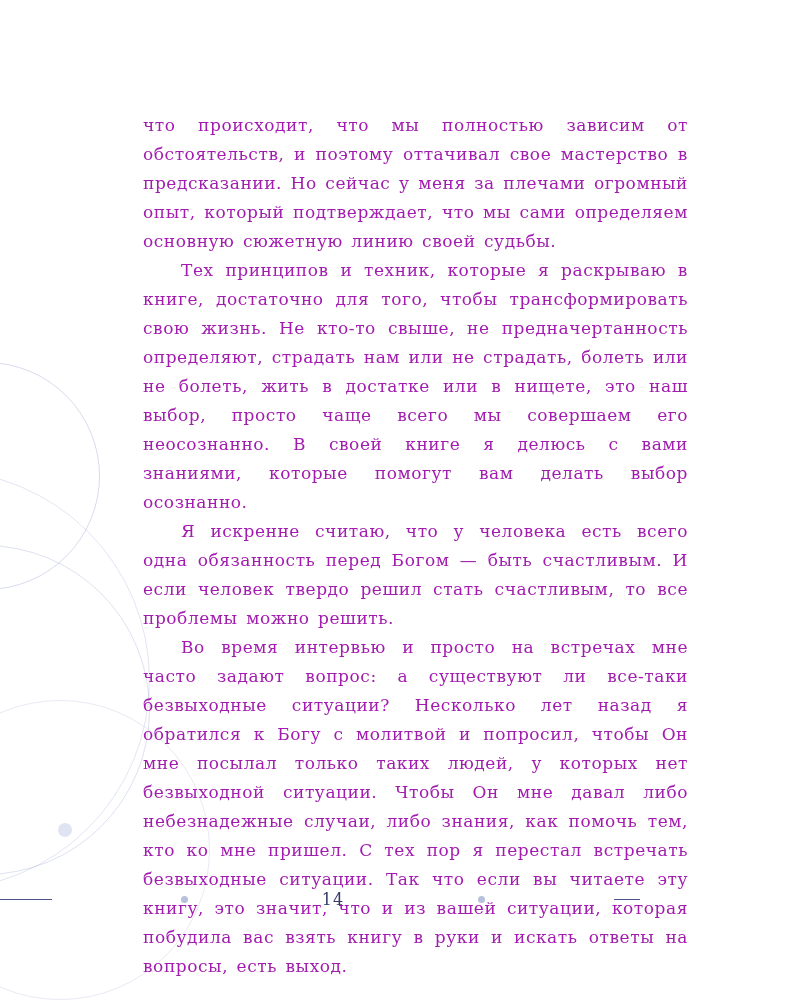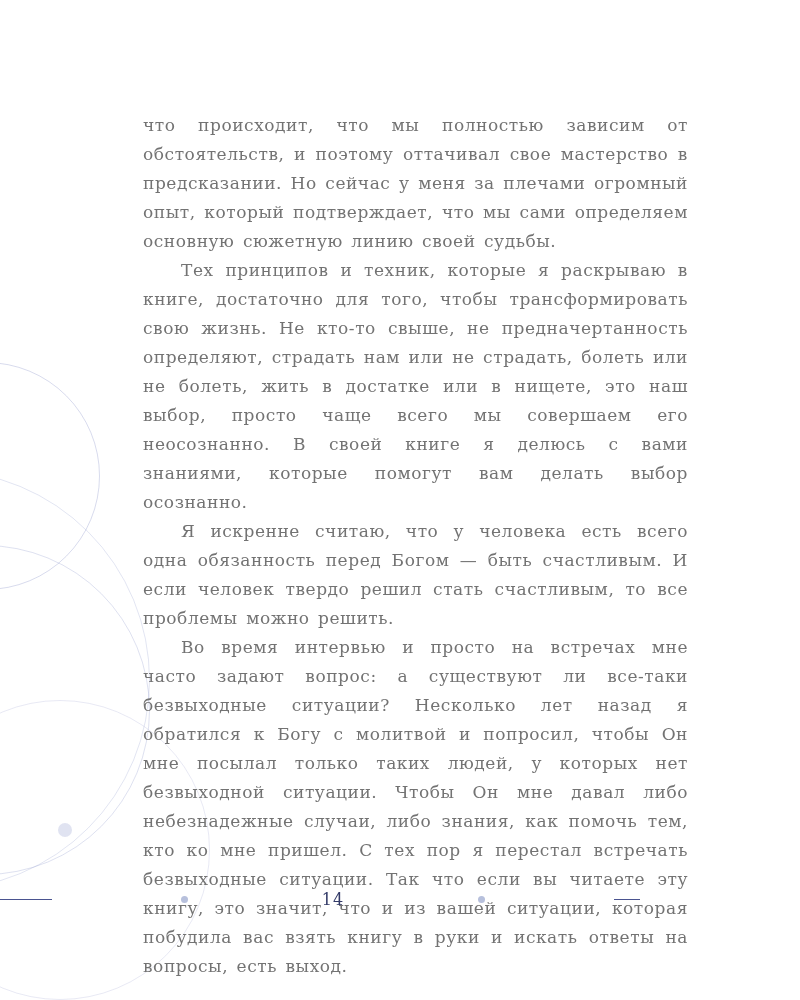--- a/index.html
+++ b/index.html
@@ -38,21 +38,21 @@
     border-radius: 50%;
     background: rgba(165, 175, 215, 0.35);
   }
 
   
   .text-block {
     position: absolute;
     left: 143px;
     top: 111px;
     width: 545px;
-    color: #737373;
+    color: #a21caf;
     font-size: 17px;
     line-height: 29px;
     text-align: justify;
     letter-spacing: 0.55px;
     word-spacing: 2.5px;
     hyphens: auto;
     -webkit-hyphens: auto;
   }
   .text-block p { text-indent: 38px; }
   .text-block p.no-indent { text-indent: 0; }

